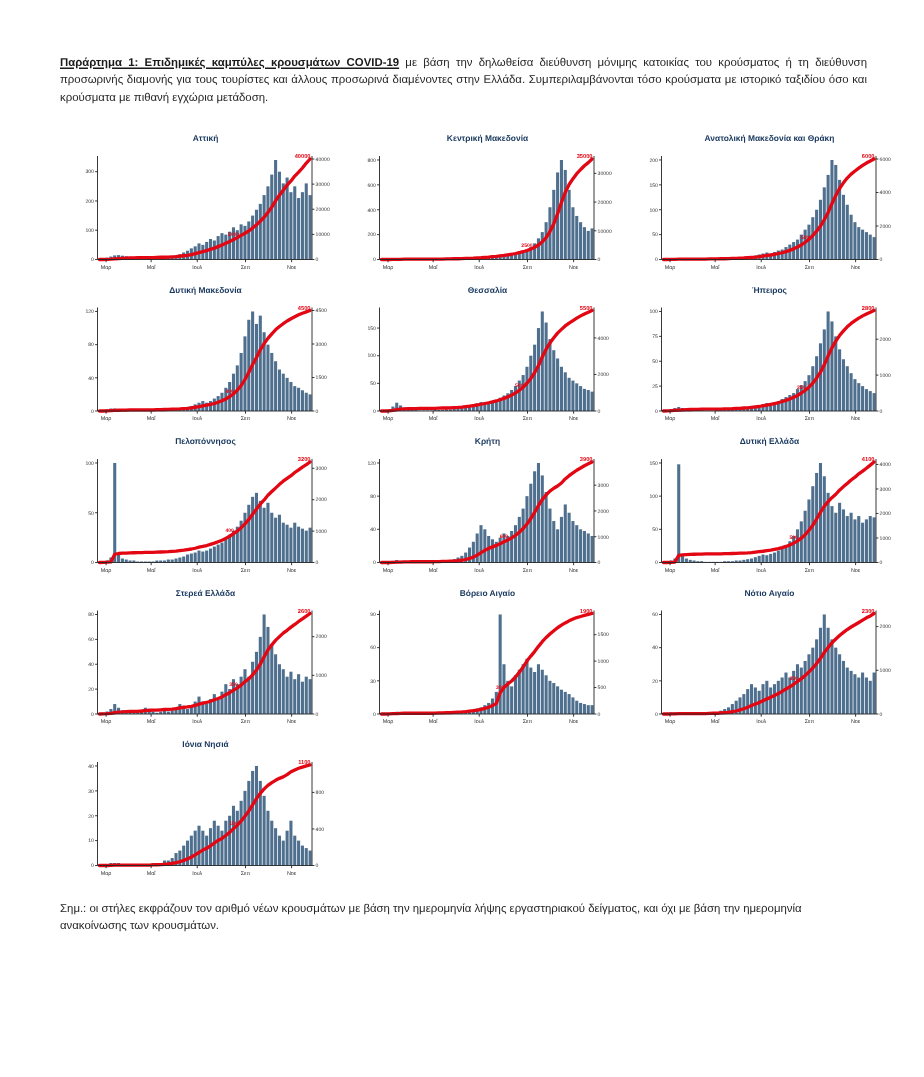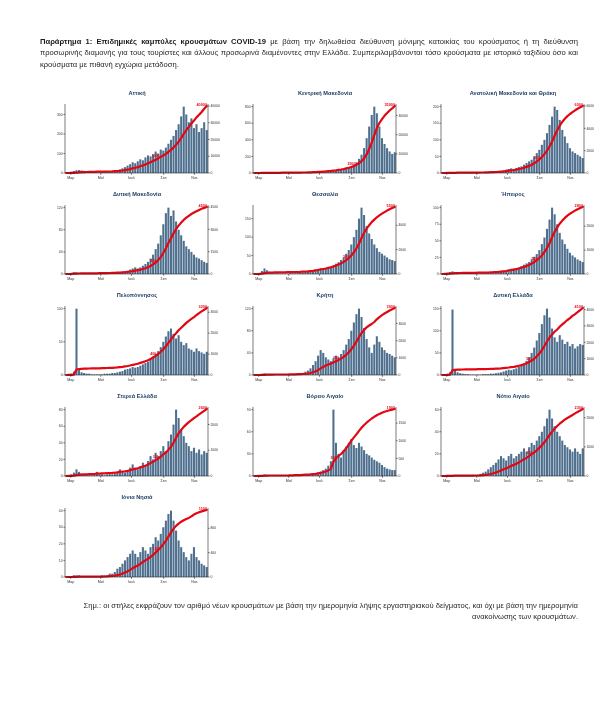--- a/index.html
+++ b/index.html
@@ -9,37 +9,37 @@
     background:#ffffff;
     font-family:"Liberation Sans", sans-serif;
     color:#222;
     overflow:hidden;
     margin:0 auto;
   }
   #header-text{
     position:absolute;left:40px;top:28px;width:538px;
     font-size:7.6px;line-height:11.6px;text-align:justify;color:#262626;
   }
-  #header-text b{font-weight:bold;color:#1a1a1a;}
+  #header-text b{font-weight:bold;color:#1a1a1a;text-decoration:underline;}
   #charts-grid{
     position:absolute;left:48px;top:84px;
     display:grid;
     grid-template-columns:repeat(3,188px);
     grid-auto-rows:101px;
   }
   .chart-cell{position:relative;width:188px;height:101px;}
   .chart-title{
     width:178px;text-align:center;
     font-size:5.6px;font-weight:bold;color:#17375e;
     padding-top:6px;height:9px;overflow:hidden;
   }
   .chart-svg{display:block;margin-left:2px;}
   #note-text{
     position:absolute;left:40px;top:592px;width:538px;
-    font-size:7.6px;line-height:11.6px;text-align:right;color:#262626;
+    font-size:7.6px;line-height:11.6px;text-align:left;color:#262626;
   }
 </style>
 </head>
 <body>
 
 <div id="page">
 
   <p id="header-text"><b>Παράρτημα 1: Επιδημικές καμπύλες κρουσμάτων COVID-19</b><span> με βάση την δηλωθείσα διεύθυνση μόνιμης κατοικίας του κρούσματος ή τη διεύθυνση προσωρινής διαμονής για τους τουρίστες και άλλους προσωρινά διαμένοντες στην Ελλάδα. Συμπεριλαμβάνονται τόσο κρούσματα με ιστορικό ταξιδίου όσο και κρούσματα με πιθανή εγχώρια μετάδοση.</span></p>
 
   <div id="charts-grid">

